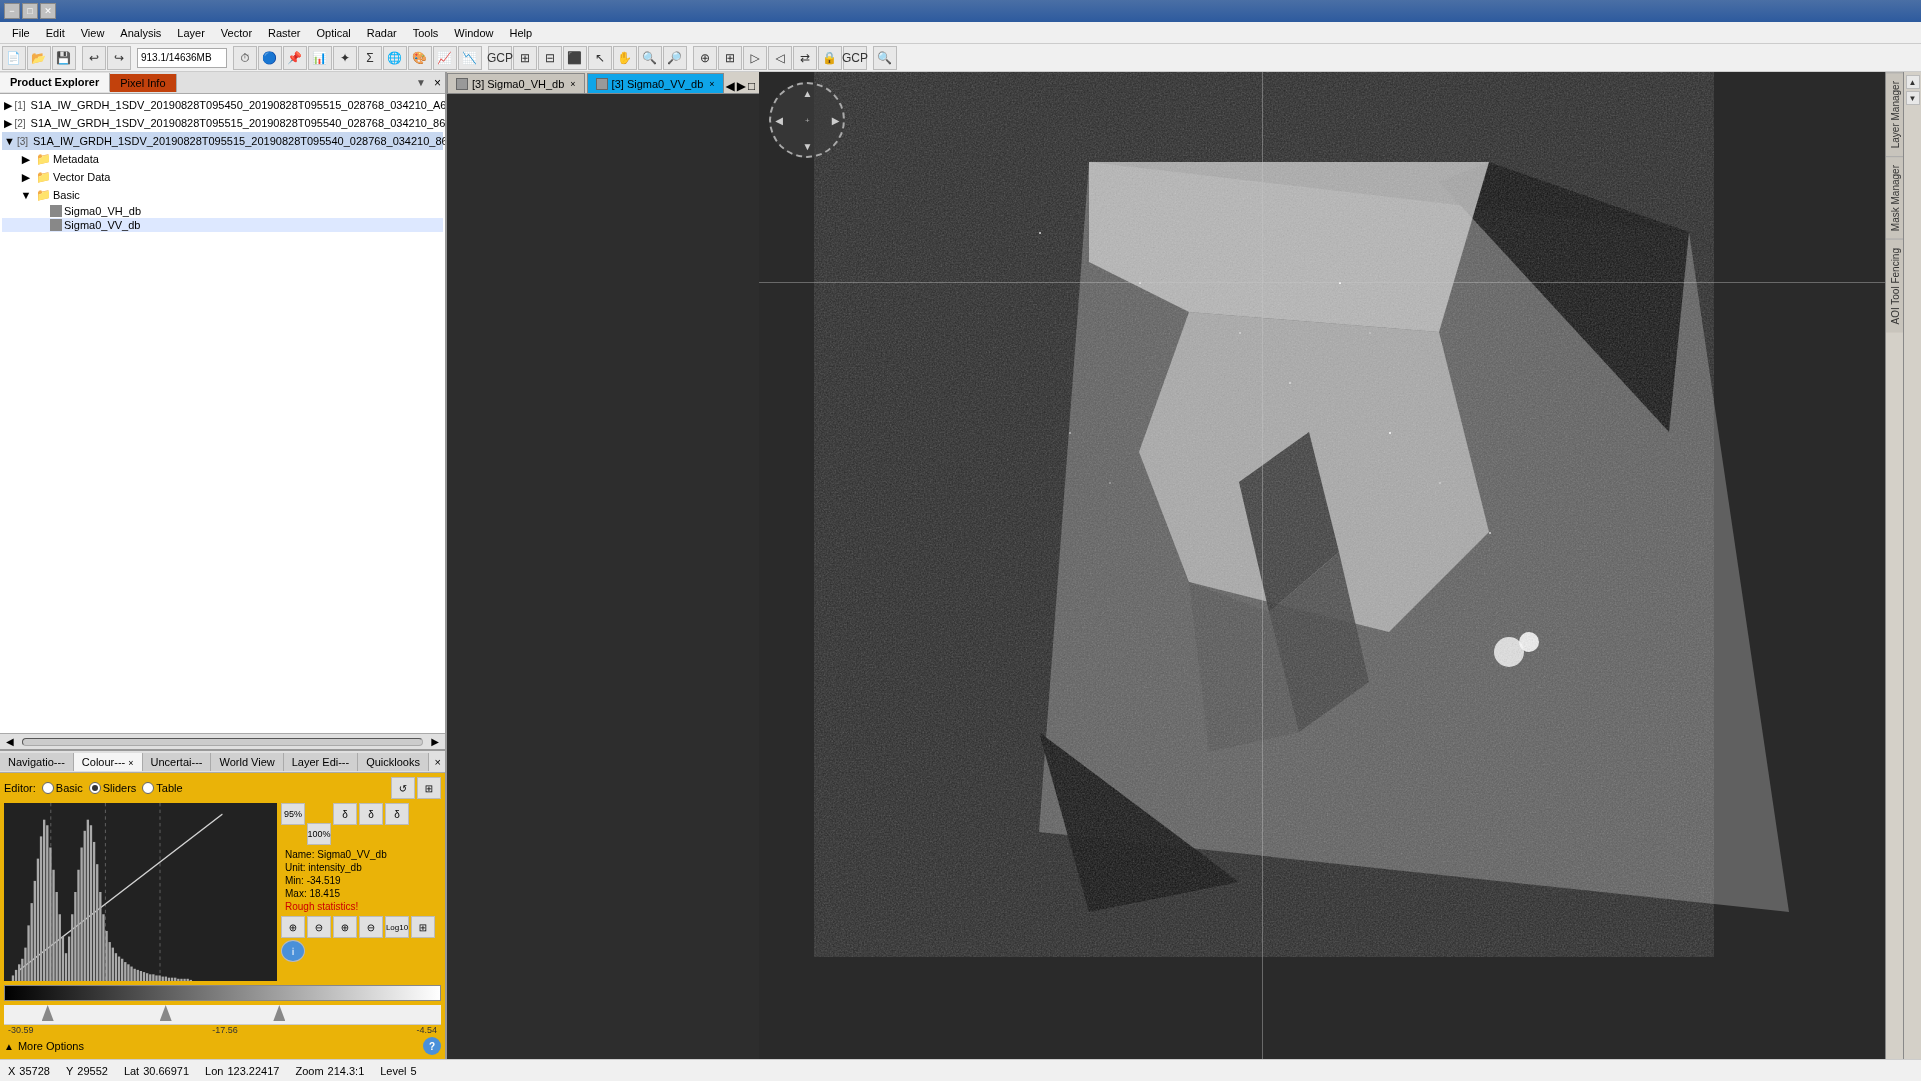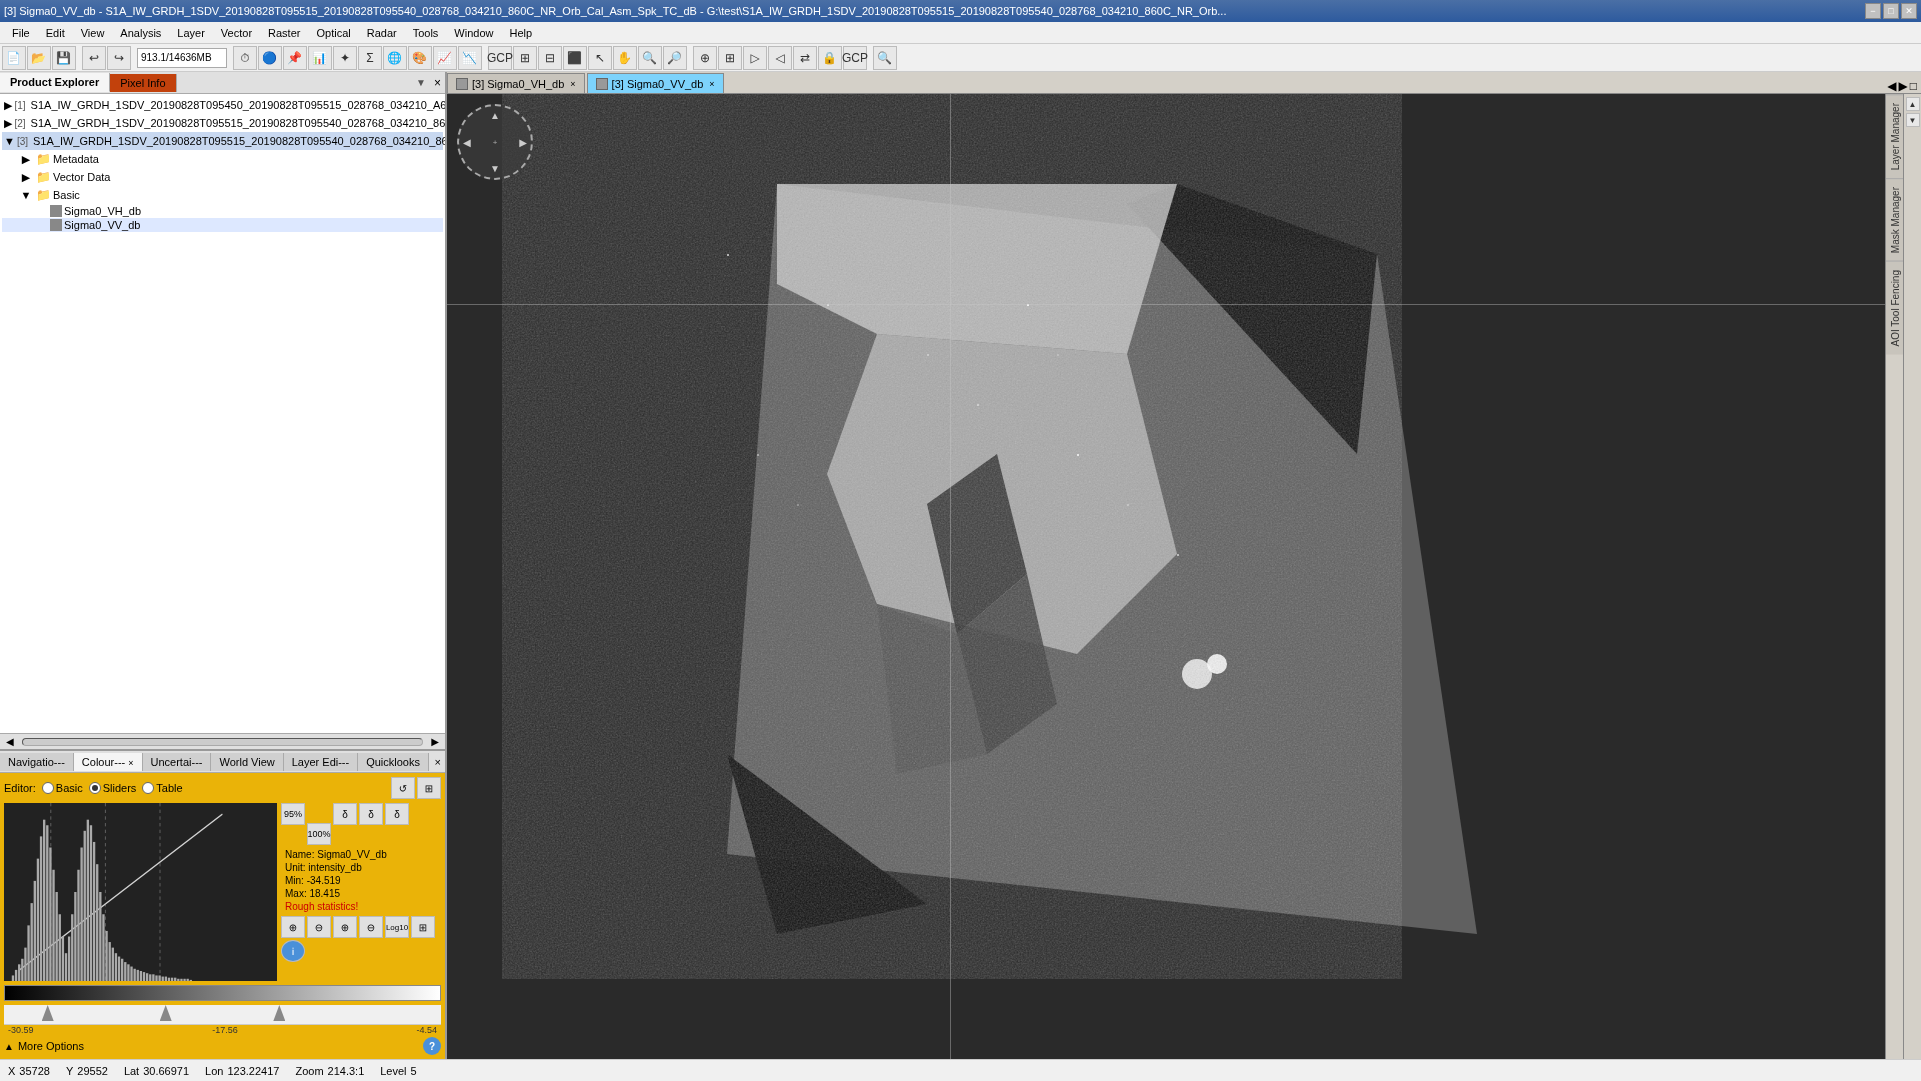--- a/index.html
+++ b/index.html
@@ -239,21 +239,20 @@
       width: 18px; height: 18px;
       background: #4a90d9; color: white; border-radius: 50%;
       display: flex; align-items: center; justify-content: center;
       font-size: 10px; font-weight: bold; cursor: pointer;
     }
 
     
     #right-panel {
       flex: 1;
       display: flex;
-      flex-direction: column;
       background: #2d2d2d;
       position: relative;
     }
 
     
     #image-tabs {
       height: 22px;
       background: #d4d0c8;
       display: flex;
       align-items: flex-end;
@@ -264,21 +263,21 @@
       align-items: center;
       padding: 2px 8px;
       font-size: 11px;
       cursor: pointer;
       background: #c8c4bc;
       border: 1px solid #888;
       border-bottom: none;
       margin-right: 2px;
       height: 20px;
     }
-    .img-tab.active { background: #7dd3fc; }
+    .img-tab.active { background: #0ea5e9; }
     .img-tab-icon { width: 12px; height: 12px; border: 1px solid #666; margin-right: 4px; background: #999; }
     .img-tab-close { margin-left: 6px; font-size: 9px; cursor: pointer; }
     .img-tab-nav { margin-left: auto; display: flex; gap: 2px; padding-right: 4px; }
     .img-tab-nav-btn { font-size: 12px; cursor: pointer; }
 
     
     #image-canvas {
       flex: 1;
       position: relative;
       overflow: hidden;
@@ -387,21 +386,20 @@
     .cr-btn {
       width: 24px; height: 22px; background: #e0e0e0; border: 1px solid #bbb;
       display: flex; align-items: center; justify-content: center; font-size: 10px;
       cursor: pointer;
     }
   </style>
 </head>
 <body>
 
 <div id="titlebar">
-  <span>[3] Sigma0_VV_db - S1A_IW_GRDH_1SDV_20190828T095515_20190828T095540_028768_034210_860C_NR_Orb_Cal_Asm_Spk_TC_dB - G:\test\S1A_IW_GRDH_1SDV_20190828T095515_20190828T095540_028768_034210_860C_NR_Orb...</span>
   <div id="titlebar-controls">
     <div class="title-btn">−</div>
     <div class="title-btn">□</div>
     <div class="title-btn">✕</div>
   </div>
 </div>
 
 <div id="menubar">
   <span class="menu-item">File</span>
   <span class="menu-item">Edit</span>

